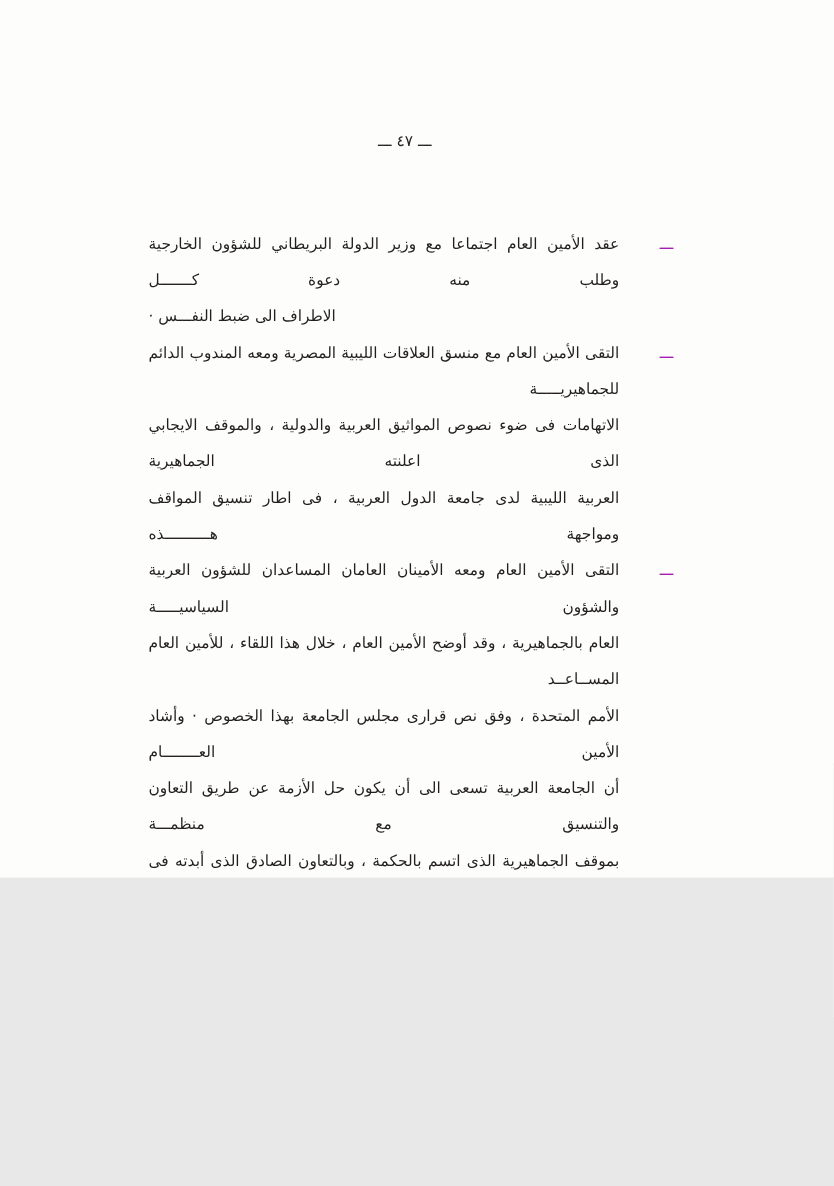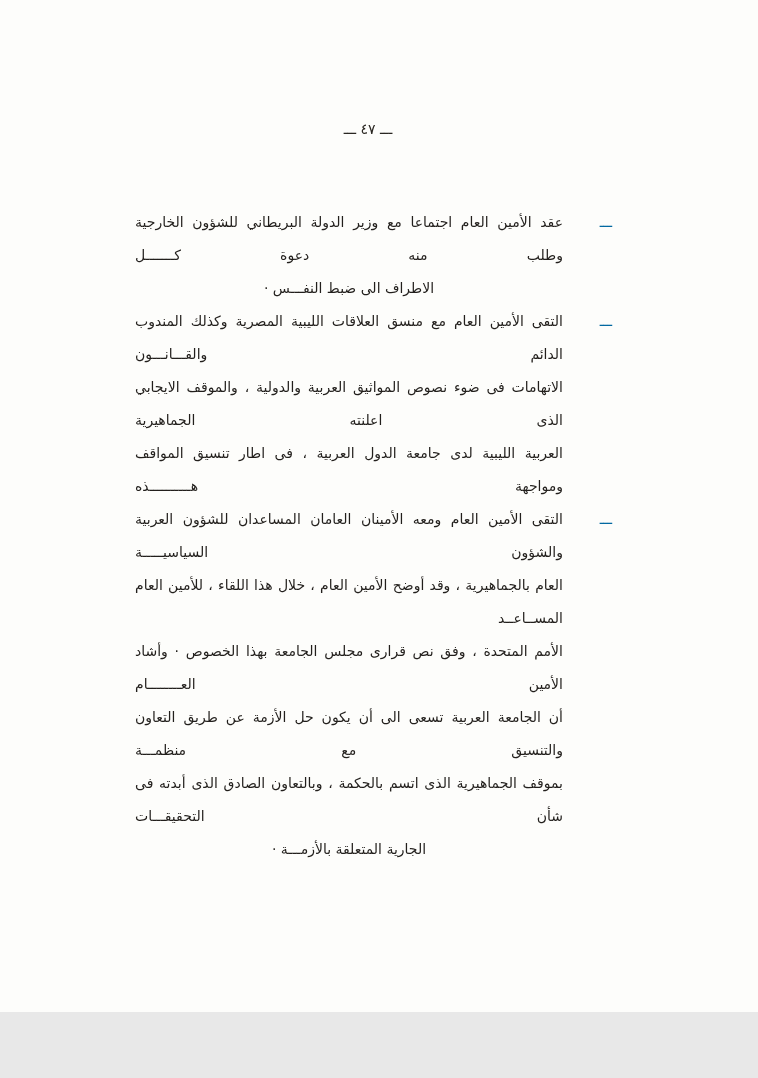--- a/index.html
+++ b/index.html
@@ -1,18 +1,18 @@
 <!DOCTYPE html>
 <html lang="ar" dir="rtl"><head>
 <meta charset="utf-8">
 <style>
   html,body{margin:0;padding:0;background:#e8e8e8;}
   .page{
     position:relative;
-    width:758px;height:1012px;
+    width:758px;height:798px;
     margin:0 auto;
     background:#fdfdfb;
     color:#221f1c;
     font-family:"DejaVu Sans",sans-serif;
     overflow:hidden;
     direction:rtl;
   }
   .pagenum{
     position:absolute;top:121px;left:0;width:736px;
     text-align:center;
@@ -27,23 +27,23 @@
     width:428px;
     font-size:14px;
     line-height:33px;
     direction:rtl;
   }
   .para{position:relative;margin:0;}
   .bullet{
     position:absolute;
     right:-49px;top:0;
     line-height:33px;
-    color:#0369a1;
+    color:#a21caf;
   }
-  .ln{text-align:center;white-space:normal;}
+  .ln{text-align:left;white-space:normal;}
   .ln.full{
     text-align:justify;
     text-align-last:justify;
     -moz-text-align-last:justify;
   }
 </style>
 </head>
 <body>
 
 <div class="page">
@@ -53,21 +53,21 @@
   <div class="content">
 
     <div class="para">
       <span class="bullet">ـــ</span>
       <div class="ln full">عقد الأمين العام اجتماعا مع وزير الدولة البريطاني للشؤون الخارجية وطلب منه دعوة كـــــــل</div>
       <div class="ln last">الاطراف الى ضبط النفـــس ·</div>
     </div>
 
     <div class="para">
       <span class="bullet">ـــ</span>
-      <div class="ln full">التقى الأمين العام مع منسق العلاقات الليبية المصرية وكذلك المندوب الدائم والقـــانـــون</div>
+      <div class="ln full">التقى الأمين العام مع منسق العلاقات الليبية المصرية ومعه المندوب الدائم للجماهيريـــــة</div>
       <div class="ln full">الاتهامات فى ضوء نصوص المواثيق العربية والدولية ، والموقف الايجابي الذى اعلنته الجماهيرية</div>
       <div class="ln full">العربية الليبية لدى جامعة الدول العربية ، فى اطار تنسيق المواقف ومواجهة هــــــــــذه</div>
     </div>
 
     <div class="para">
       <span class="bullet">ـــ</span>
       <div class="ln full">التقى الأمين العام ومعه الأمينان العامان المساعدان للشؤون العربية والشؤون السياسيـــــة</div>
       <div class="ln full">العام بالجماهيرية ، وقد أوضح الأمين العام ، خلال هذا اللقاء ، للأمين العام المســاعــد</div>
       <div class="ln full">الأمم المتحدة ، وفق نص قرارى مجلس الجامعة بهذا الخصوص · وأشاد الأمين العــــــــام</div>
       <div class="ln full">أن الجامعة العربية تسعى الى أن يكون حل الأزمة عن طريق التعاون والتنسيق مع منظمـــة</div>

